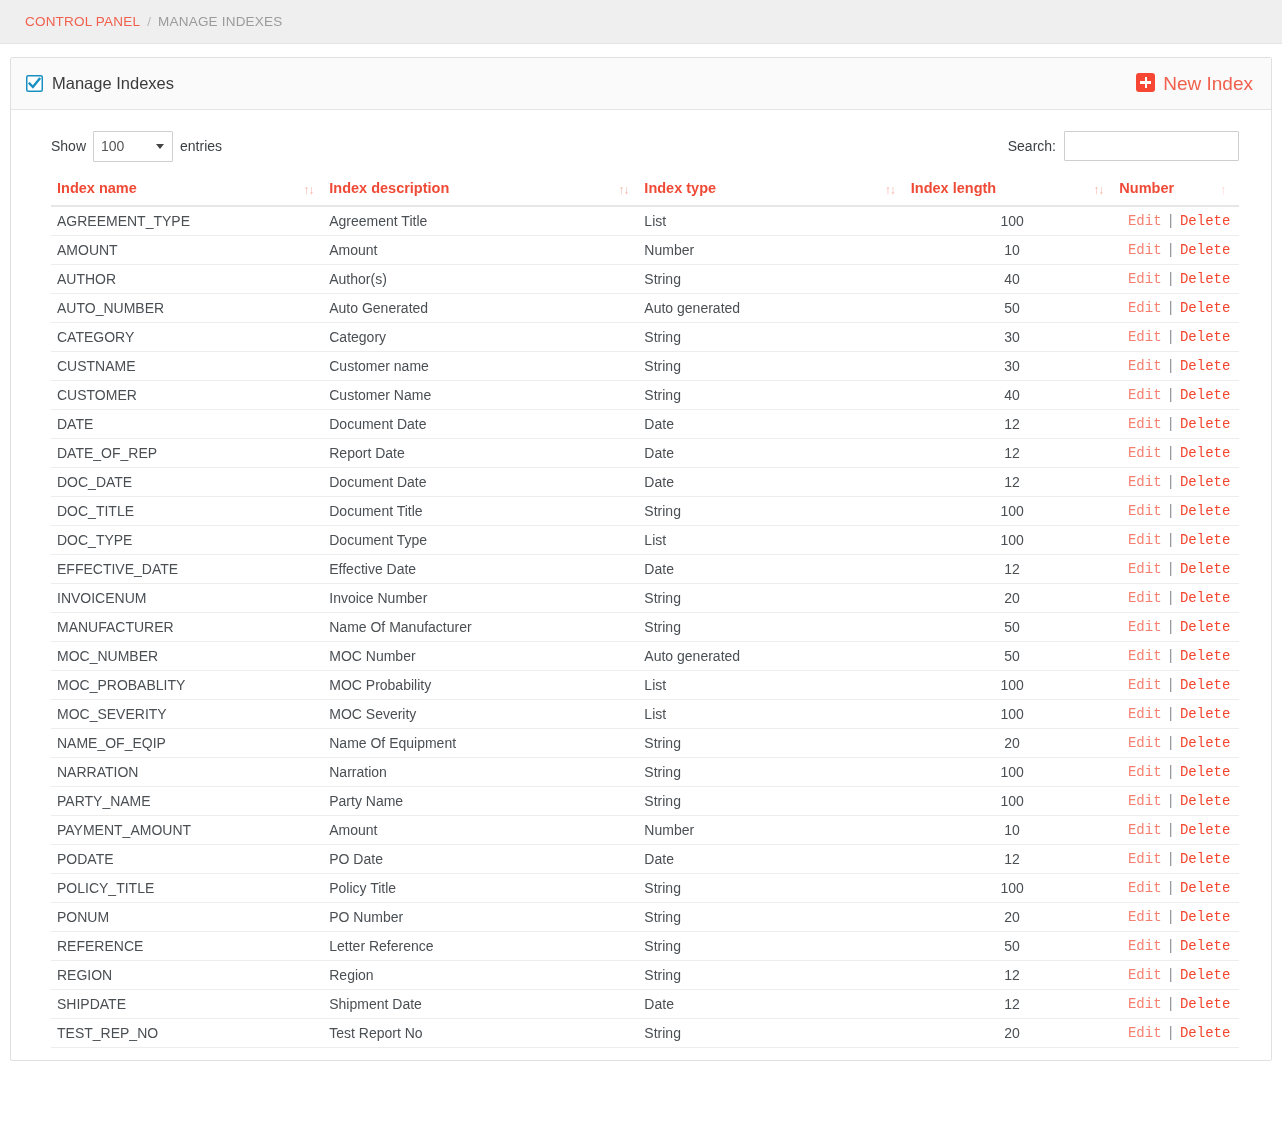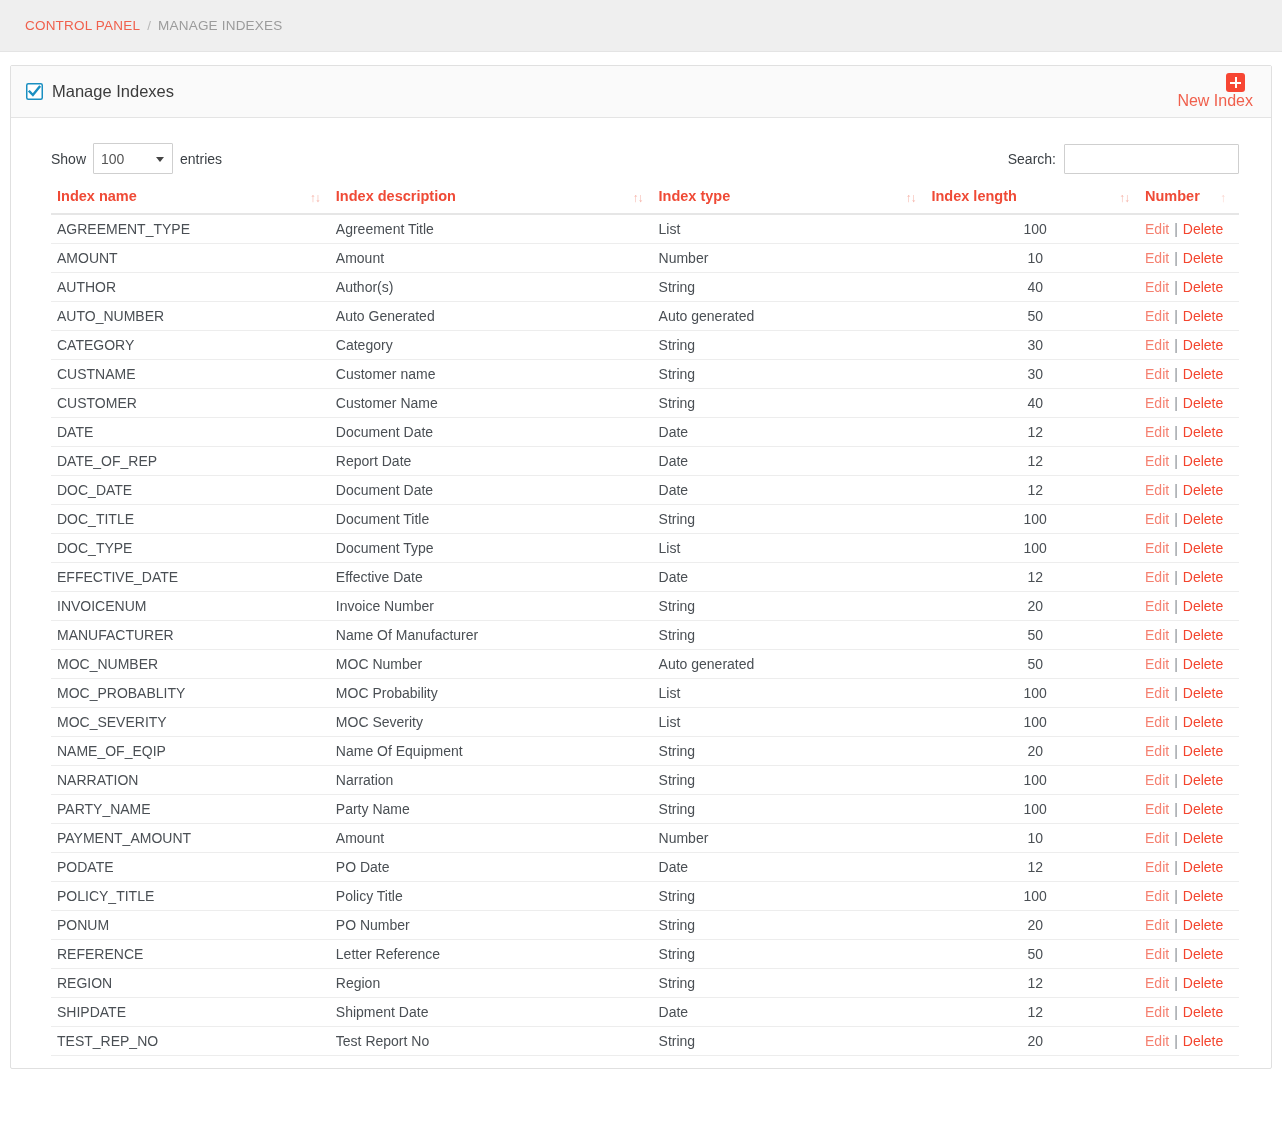--- a/index.html
+++ b/index.html
@@ -12,21 +12,21 @@
     color: #3a3f44;
   }
   body {
     width: 1282px;
     height: 1123px;
     overflow: hidden;
   }
 
   
   .breadcrumb-bar {
-    height: 52px;
+    height: 44px;
     background: #efefef;
     border-bottom: 1px solid #e4e4e4;
     display: flex;
     align-items: center;
     padding: 0 0 0 25px;
     font-size: 13.5px;
     letter-spacing: .2px;
   }
   .bc-link {
     color: #f0604d;
@@ -61,26 +61,25 @@
     color: #3c3c3c;
   }
   .chk-icon {
     width: 17px; height: 17px;
     margin-right: 9px;
     display: inline-block;
     flex: none;
   }
   .new-index {
     display: flex;
-    align-items: flex-end;
+    align-items: flex-start;
     color: #f0604d;
-    font-size: 16px;
+    font-size: 19px;
     text-decoration: none;
     cursor: pointer;
-    flex-direction: column;
   }
   .plus-box {
     width: 19px; height: 19px;
     background: #f74633;
     border-radius: 3px;
     position: relative;
     margin-right: 8px;
     flex: none;
   }
   .plus-box:before, .plus-box:after {
@@ -90,21 +89,21 @@
   }
   .plus-box:before { left: 4px; right: 4px; top: 8.5px; height: 2.5px; }
   .plus-box:after  { top: 4px; bottom: 4px; left: 8.5px; width: 2.5px; }
 
   .panel-body { padding: 16px 10px 12px 10px; }
 
   
   .controls {
     display: flex;
     justify-content: space-between;
-    align-items: flex-end;
+    align-items: center;
     padding: 0 22px 0 30px;
     height: 40px;
   }
   .len-wrap, .search-wrap {
     display: flex;
     align-items: center;
     font-size: 14px;
     color: #3a3f44;
   }
   .len-wrap label, .search-wrap label { white-space: nowrap; }
@@ -179,21 +178,21 @@
   .sorticon.single { color: #fbd5ce; right: 14px; }
 
   table.idx tbody td {
     padding: 6px 0 6px 6px;
     border-bottom: 1px solid #ededed;
     color: #4a4f54;
     font-size: 14px;
     vertical-align: middle;
   }
   td.c-len { text-align: center; }
-  td.c-act { white-space: nowrap; }
+  td.c-act { text-align: center; white-space: nowrap; font-family: Liberation Mono, monospace; }
   .lnk-edit {
     color: #f58070;
     text-decoration: none;
     cursor: pointer;
   }
   .lnk-del {
     color: #f4452e;
     text-decoration: none;
     cursor: pointer;
   }

